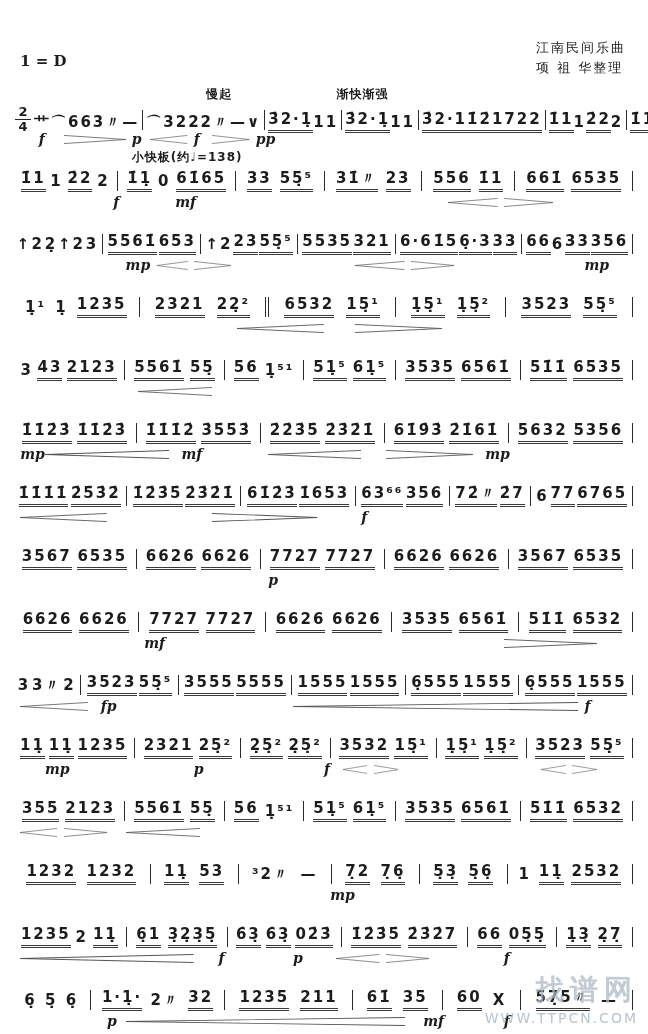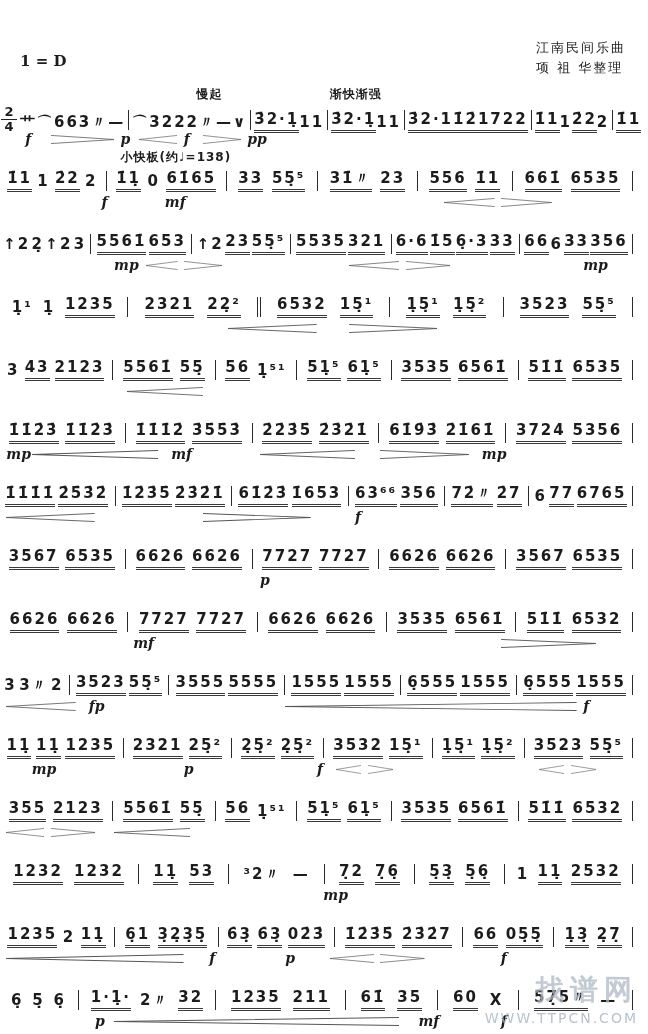--- a/index.html
+++ b/index.html
@@ -9,21 +9,21 @@
 
   
   .title{ text-align:center;font-family:"DejaVu Serif","Liberation Serif",serif;
           font-size:27px;font-weight:700;letter-spacing:14px;margin:4px 0 2px 0;}
   .credits{position:absolute;right:22px;top:38px;text-align:left;
            font-size:13px;line-height:20px;letter-spacing:2px;}
   .keysig{position:absolute;left:20px;top:52px;font-size:15px;font-weight:700;
           font-family:"DejaVu Serif",serif;}
 
   
-  .systems{position:absolute;left:0;right:14px;top:84px;}
+  .systems{position:absolute;left:14px;right:14px;top:84px;}
   .system{position:relative;height:63px;}
   .notes-row{position:absolute;left:0;right:0;top:22px;display:flex;
              align-items:flex-end;}
   .measure{flex:1 1 auto;display:flex;justify-content:space-evenly;
            align-items:flex-end;padding:0 2px;}
   .grp{font-size:15px;font-weight:700;letter-spacing:2px;white-space:nowrap;
        padding-bottom:2px;line-height:18px;}
   .grp.beam{border-bottom:3px double #3a3a3a;}
   .barline{width:1px;background:#2b2b2b;height:20px;align-self:center;
            flex:0 0 1px;margin:0 1px;}
@@ -348,21 +348,21 @@
             <span class="grp beam">2̇2̇3̇5̇</span>
             <span class="grp beam">2̇3̇2̇1̇</span>
           </div>
           <span class="barline"></span>
           <div class="measure">
             <span class="grp beam">61̇9̇3̇</span>
             <span class="grp beam">2̇1̇61̇</span>
           </div>
           <span class="barline"></span>
           <div class="measure">
-            <span class="grp beam">3724</span>
+            <span class="grp beam">5632</span>
             <span class="grp beam">5356</span>
           </div>
           <span class="barline"></span>
         </div>
         <div class="dyn-row">
           <span class="dyn" style="left: 1%;">mp</span>
           <span class="wedge" style="left: 5%; width: 20%;">
             <svg viewBox="0 0 100 10" preserveAspectRatio="none">
               <path d="M0,5 L100,0.5 M0,5 L100,9.5" stroke="#555" stroke-width="1" fill="none"></path>
             </svg>

